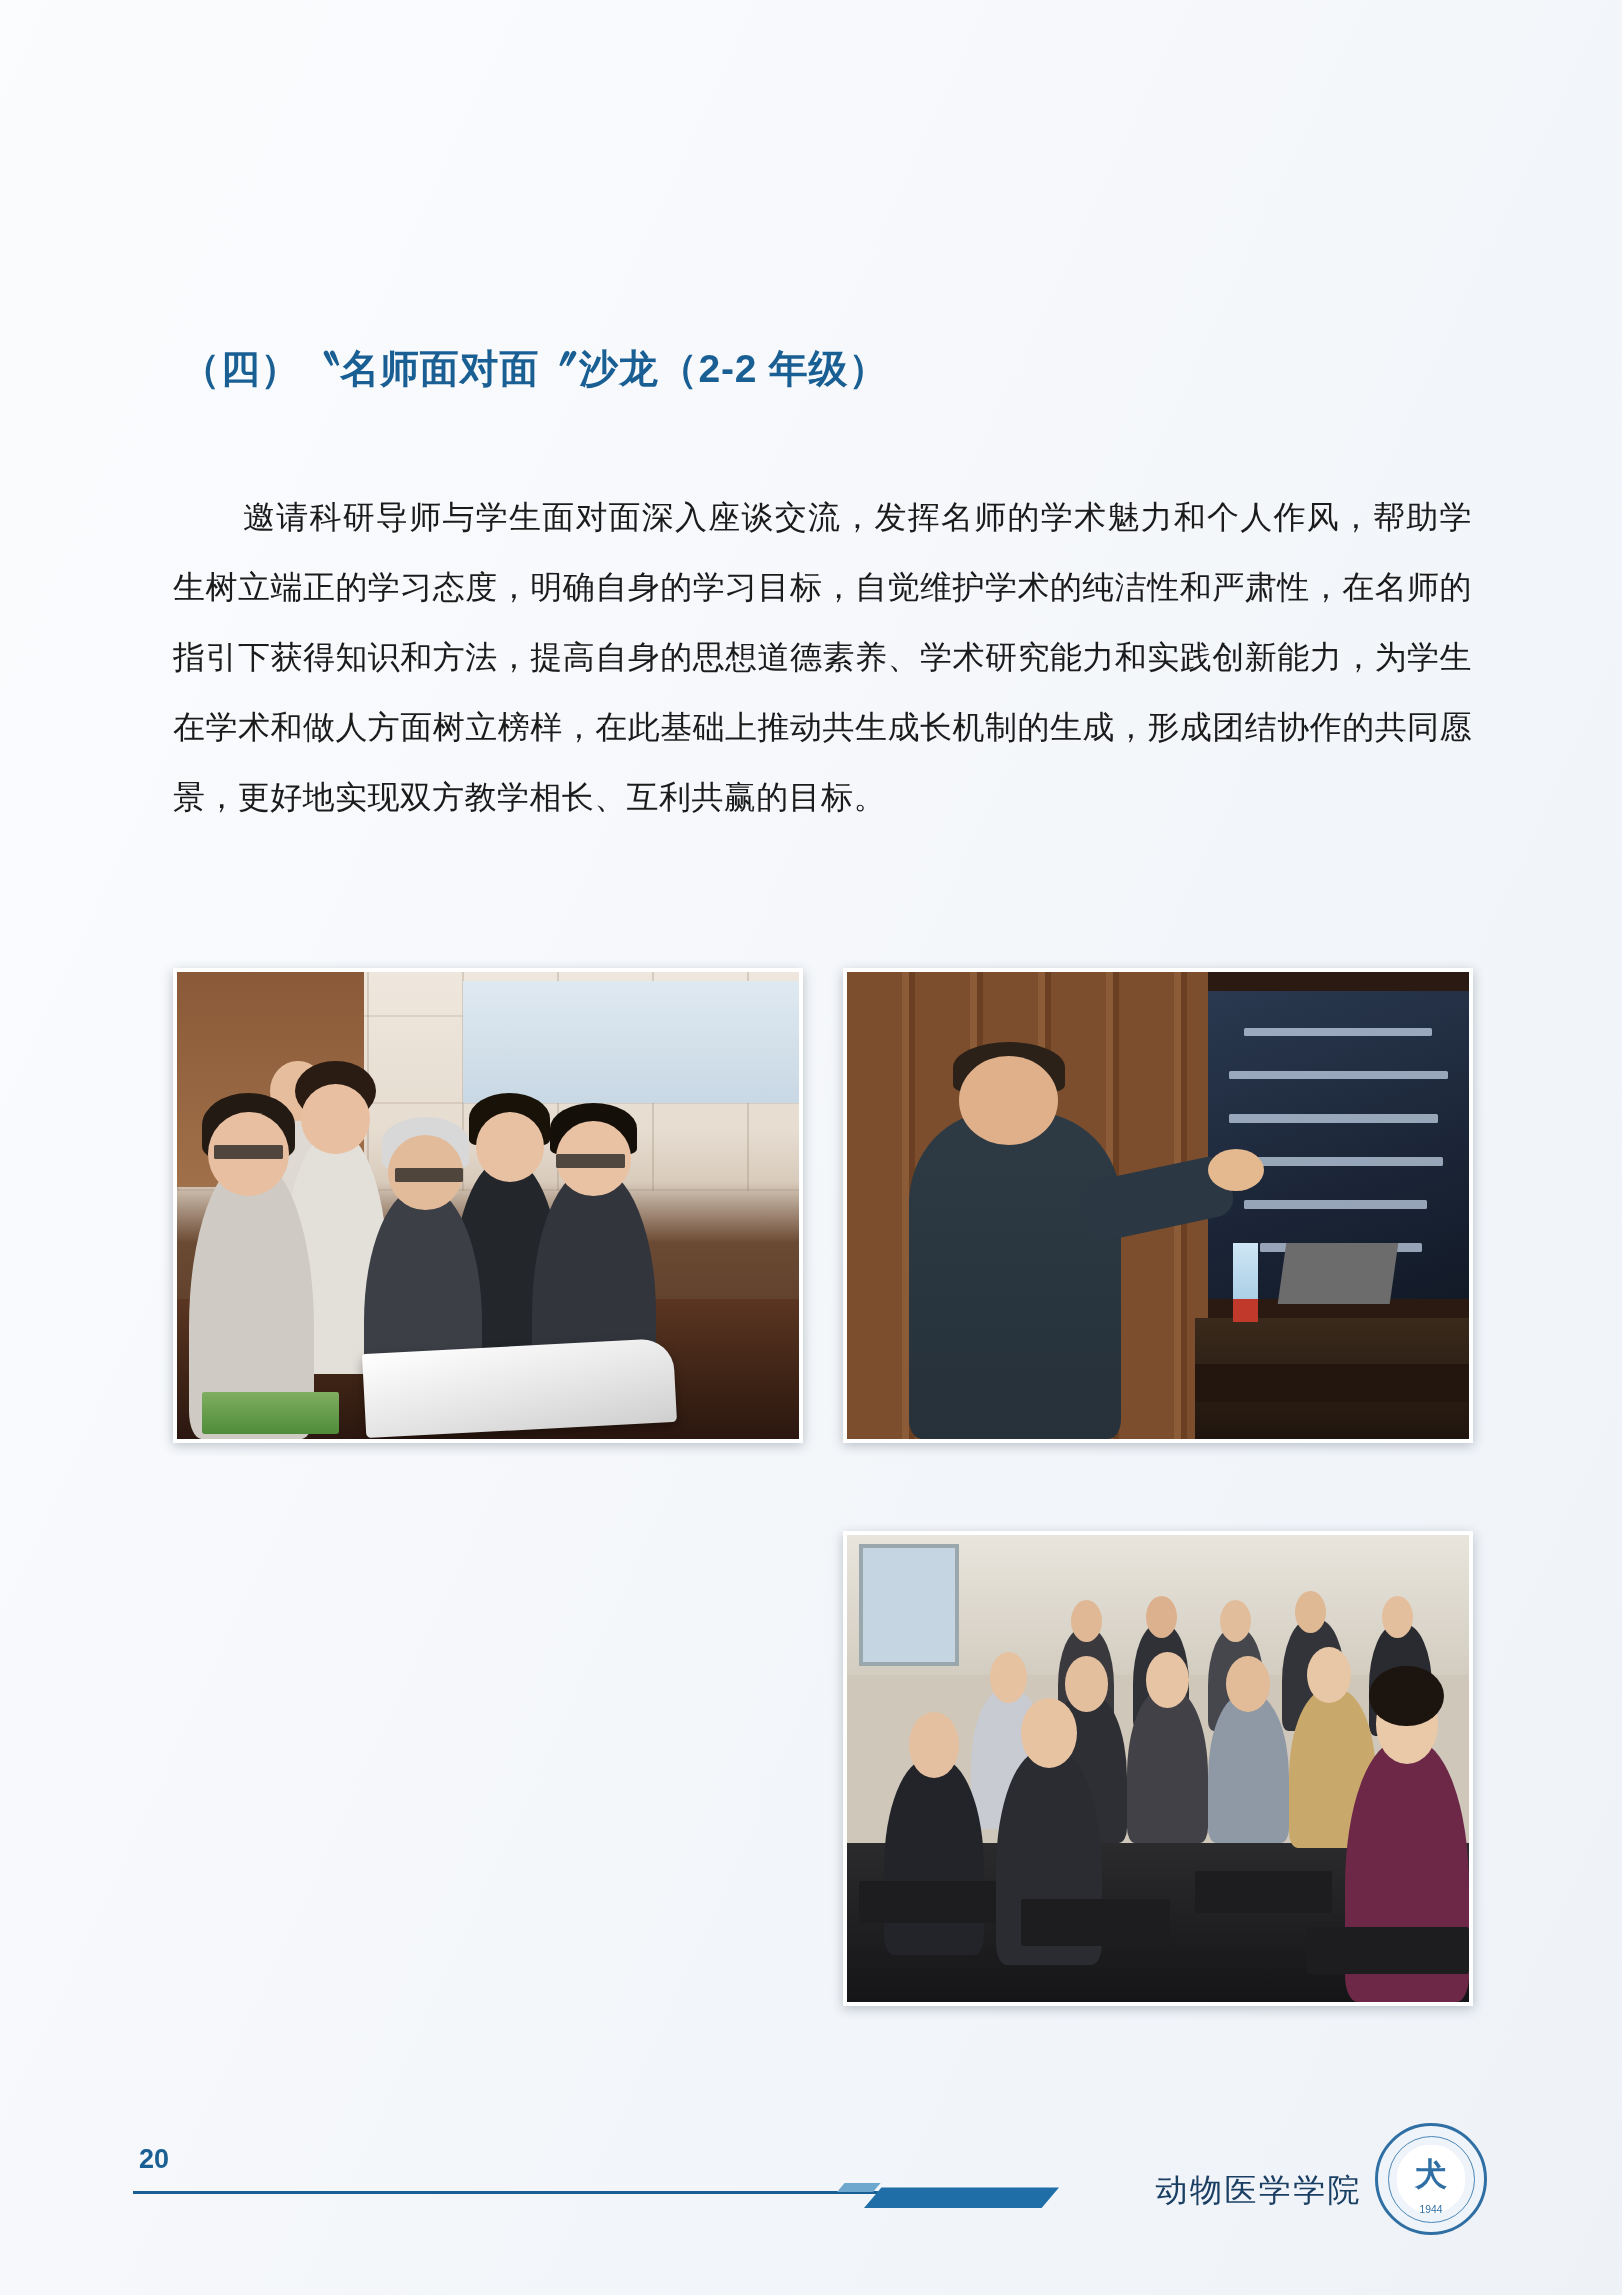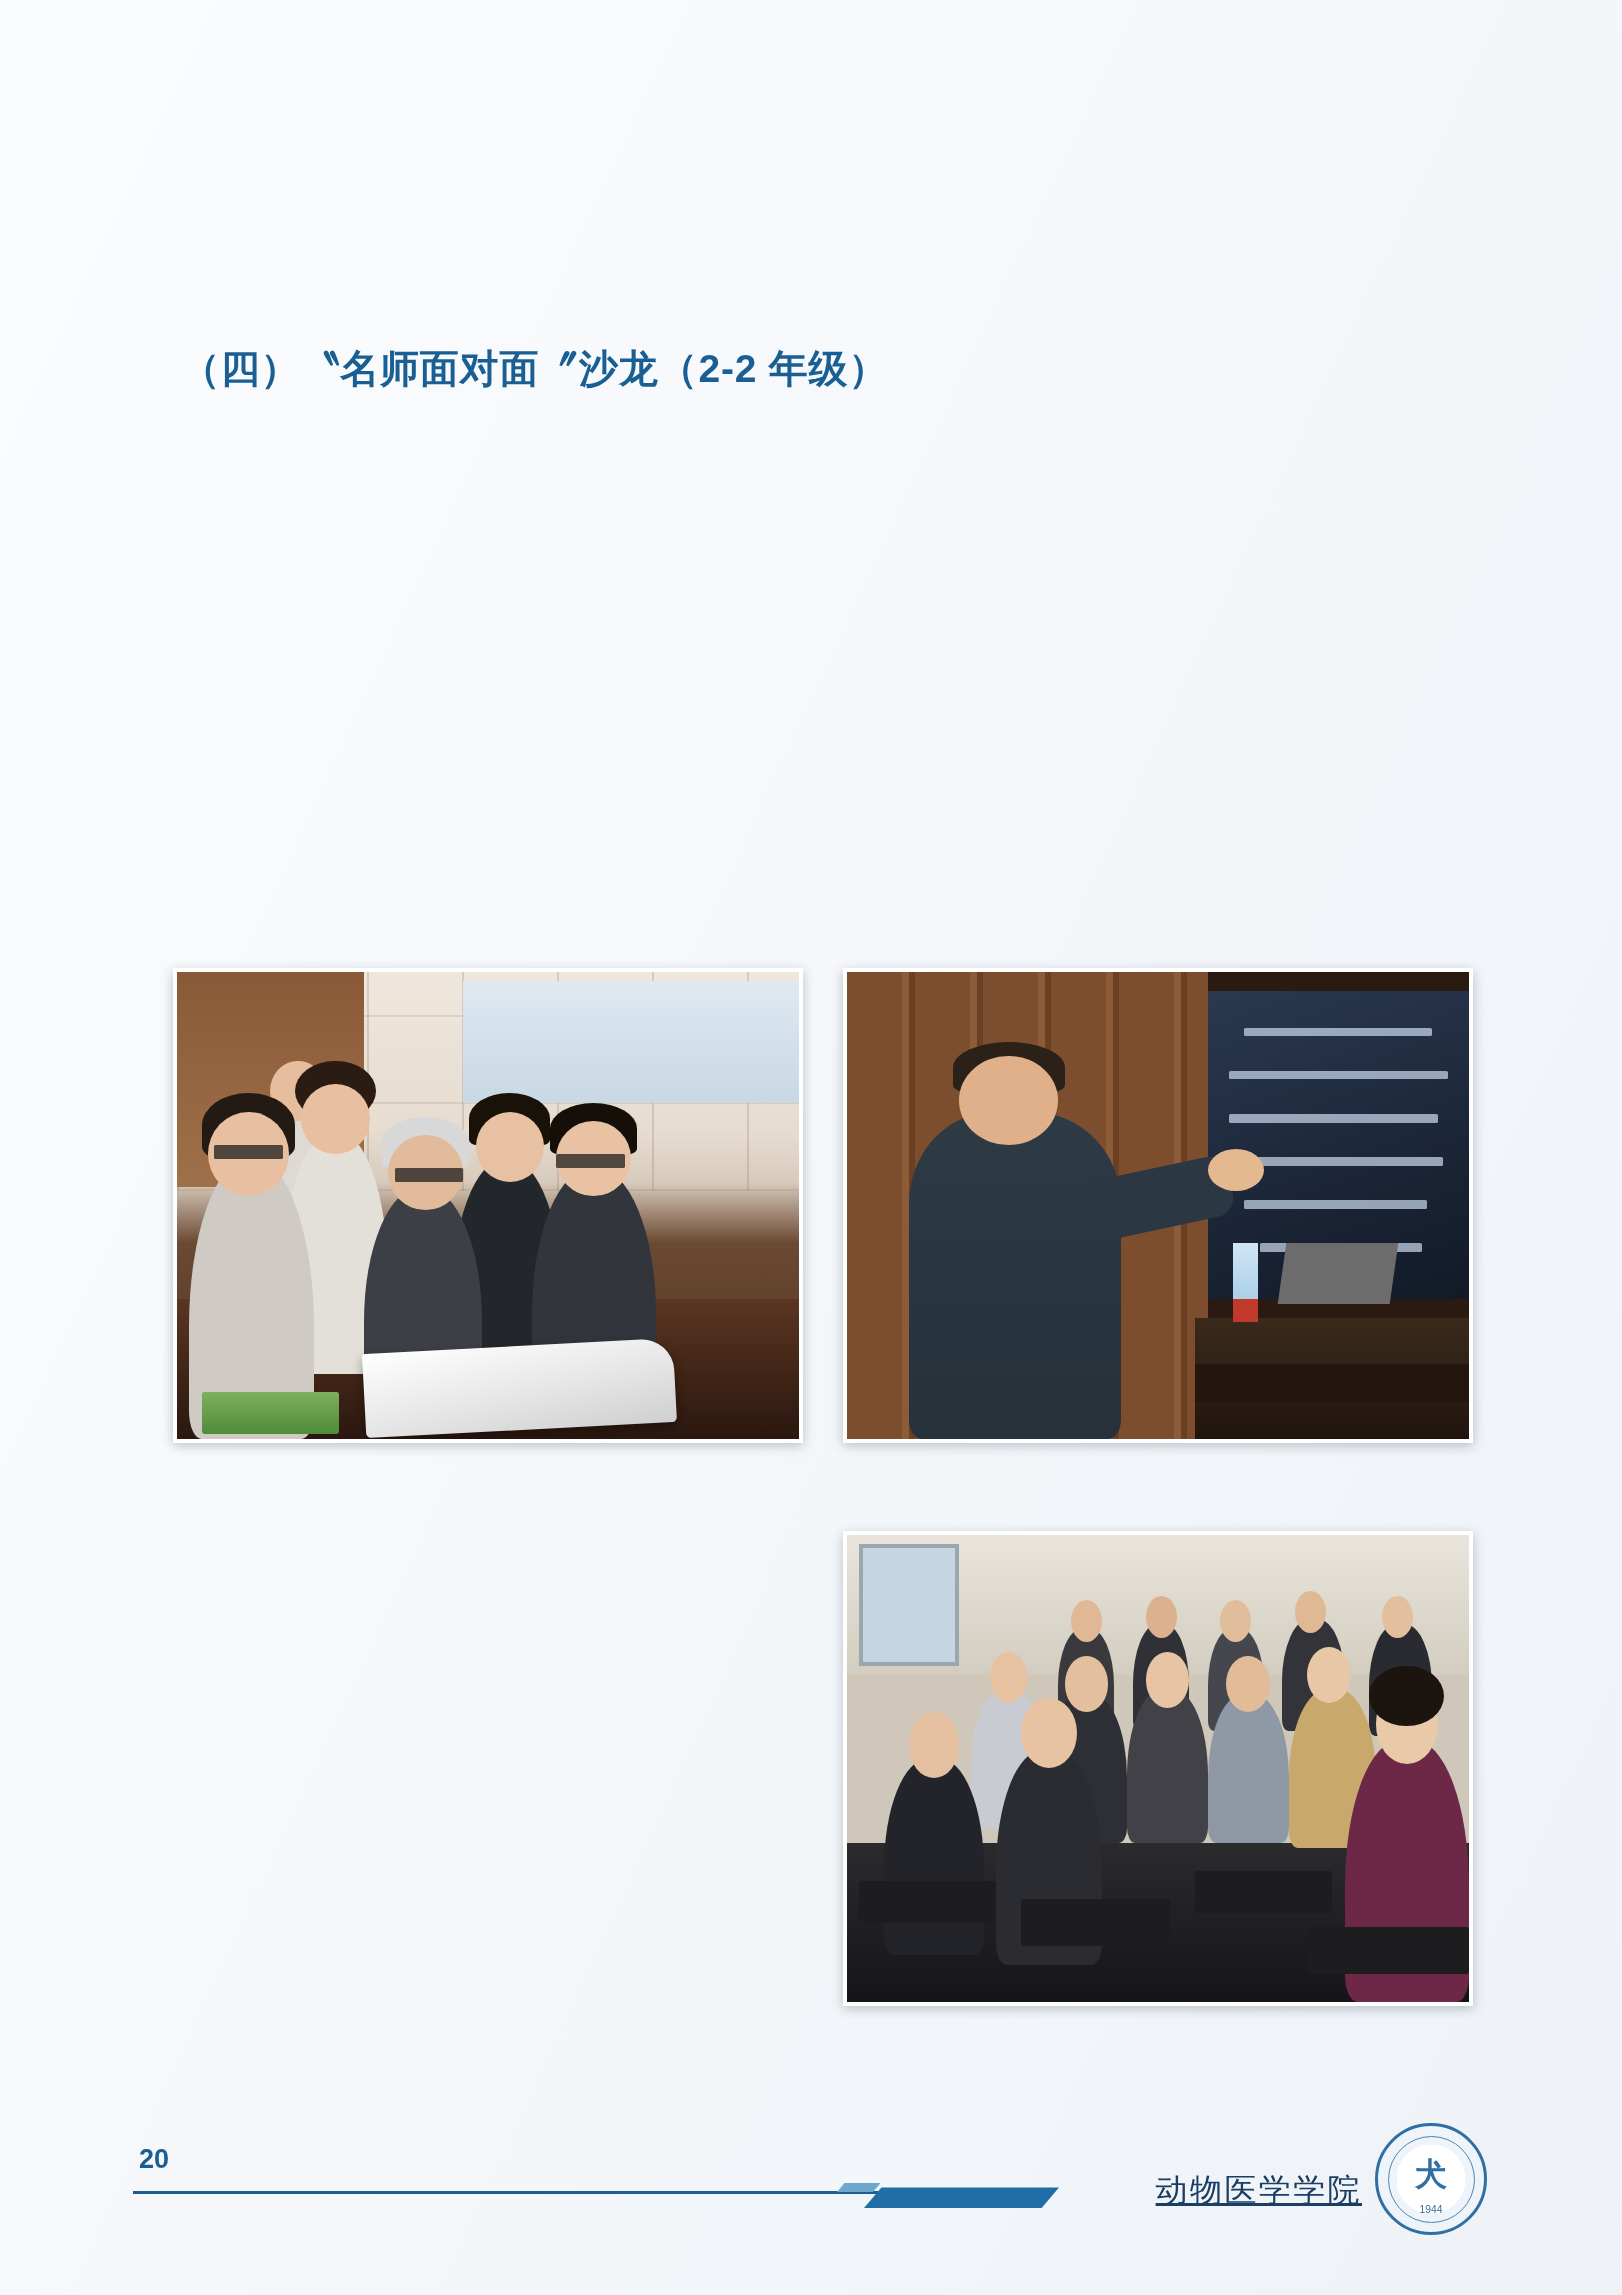--- a/index.html
+++ b/index.html
@@ -254,21 +254,21 @@
   .ftr-stripe-a {
     left:864px; bottom:87px; width:195px; background:#1f6ea8;
     clip-path: polygon(17.4px 0, 100% 0, calc(100% - 17.4px) 100%, 0 100%);
   }
   .ftr-stripe-b {
     left:837px; bottom:103px; width:44px; height:9.5px; background:#6ea8ce;
     clip-path: polygon(8px 0, 100% 0, calc(100% - 8px) 100%, 0 100%);
   }
   .footer-org {
     position:absolute; right:261px; bottom:82px;
-    font-size:32px; color:#1a3f63; letter-spacing:2.4px; white-space:nowrap;text-decoration:underline;
+    font-size:32px; color:#1a3f63; letter-spacing:2.4px; white-space:nowrap;
   }
   .footer-logo {
     position:absolute; right:136px; bottom:60px;
     width:106px; height:106px; border-radius:50%;
     border:3.2px solid #2f6fa3;
     background: radial-gradient(circle at 50% 50%, #ffffff 0 46%, #eef4f9 46% 100%);
   }
   .footer-logo .ring {
     position:absolute; left:9.5px; top:9.5px; right:9.5px; bottom:9.5px;
     border-radius:50%; border:1.6px solid #4d86b5;
@@ -283,20 +283,21 @@
   }
 </style>
 </head>
 <body>
 
 <div class="page">
 
 
   <div class="section-heading">（四）〝名师面对面〞沙龙（2-2 年级）</div>
 
+  <div class="body-text">邀请科研导师与学生面对面深入座谈交流，发挥名师的学术魅力和个人作风，帮助学生树立端正的学习态度，明确自身的学习目标，自觉维护学术的纯洁性和严肃性，在名师的指引下获得知识和方法，提高自身的思想道德素养、学术研究能力和实践创新能力，为学生在学术和做人方面树立榜样，在此基础上推动共生成长机制的生成，形成团结协作的共同愿景，更好地实现双方教学相长、互利共赢的目标。</div>
 
   <div class="photos">
 
     <div class="photo p1">
       <div class="ph-inner">
         <div class="ph1-bg"></div>
         <div class="ph1-wall-grid"></div>
         <div class="ph1-window"></div>
         <div class="ph1-wood"></div>
         <div class="ph1-table"></div>

